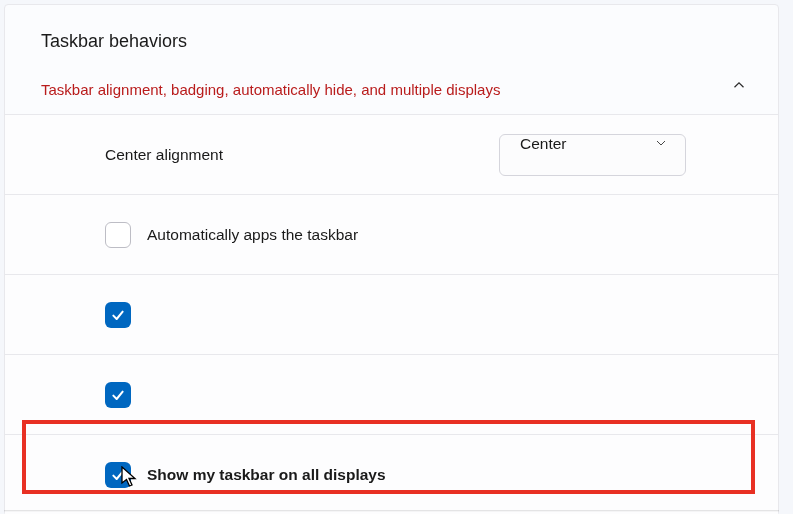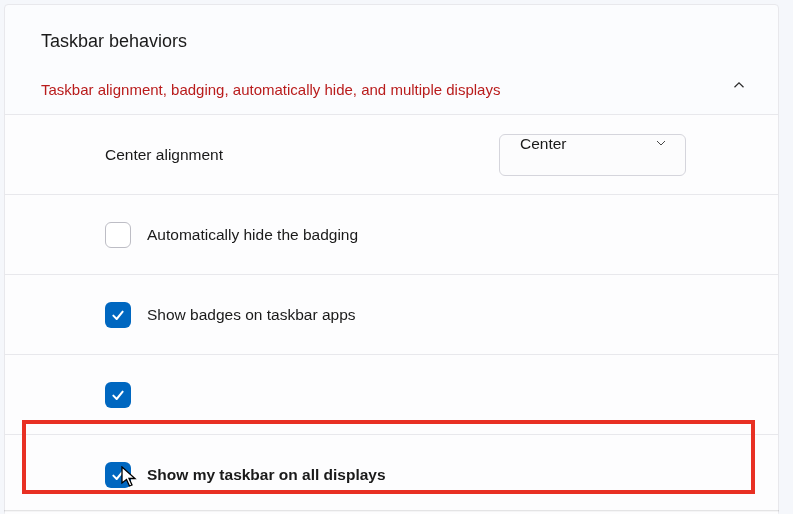--- a/index.html
+++ b/index.html
@@ -130,30 +130,29 @@
       <span>
         <svg width="16" height="16" viewBox="0 0 24 24" fill="none" stroke="#3a3a3a" stroke-width="1.4">
             <polyline points="6 9 12 15 18 9"></polyline>
           </svg>
       </span>
     </div>
   </div>
 
   <div class="row">
     <span class="checkbox cb-unchecked"></span>
-    <span class="label">Automatically hide the badging</span>
+    <span class="label">Automatically apps the taskbar</span>
   </div>
 
   <div class="row">
     <span class="checkbox cb-checked">
       <svg width="16" height="16" viewBox="0 0 24 24" fill="none" stroke="#fff" stroke-width="3" stroke-linecap="round" stroke-linejoin="round">
           <polyline points="5 13 10 18 19 7"></polyline>
         </svg>
     </span>
-    <span class="label">Show badges on taskbar apps</span>
   </div>
 
   <div class="row">
     <span class="checkbox cb-checked">
       <svg width="16" height="16" viewBox="0 0 24 24" fill="none" stroke="#fff" stroke-width="3" stroke-linecap="round" stroke-linejoin="round">
           <polyline points="5 13 10 18 19 7"></polyline>
         </svg>
     </span>
   </div>
 

